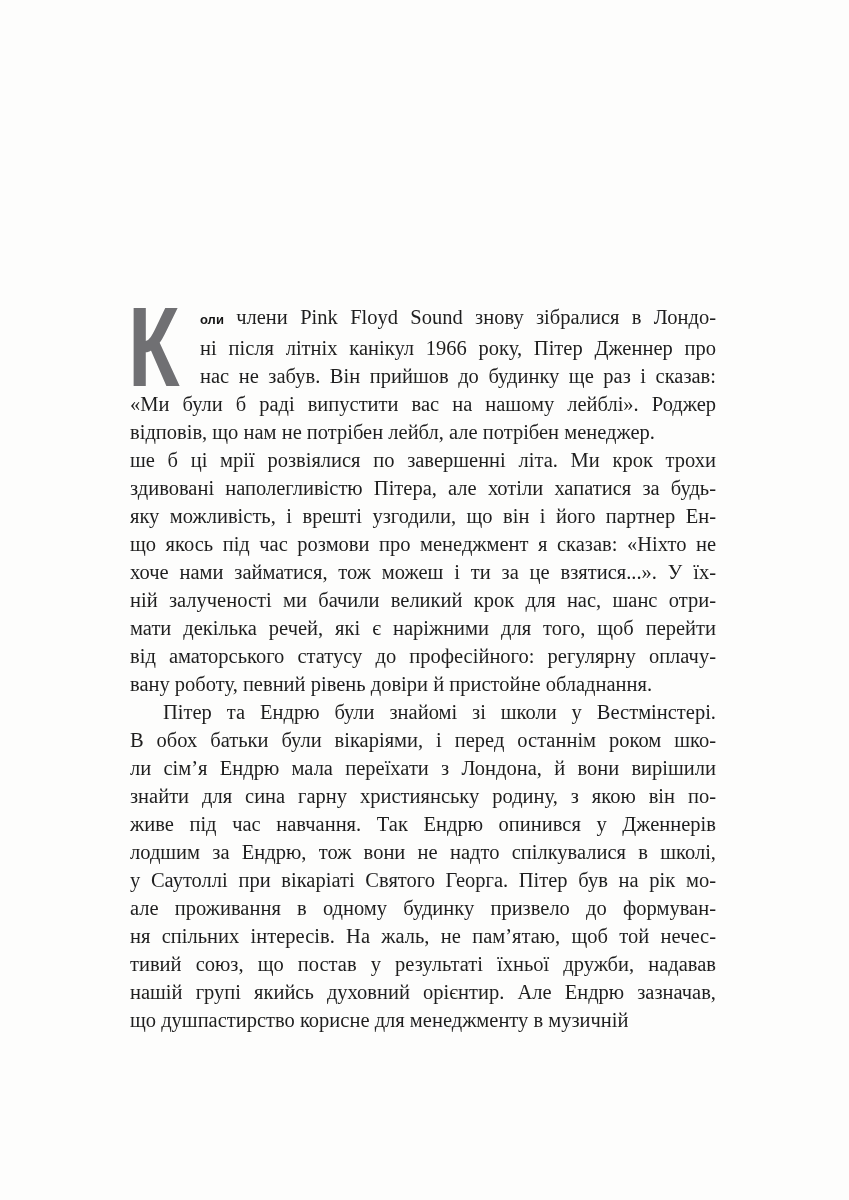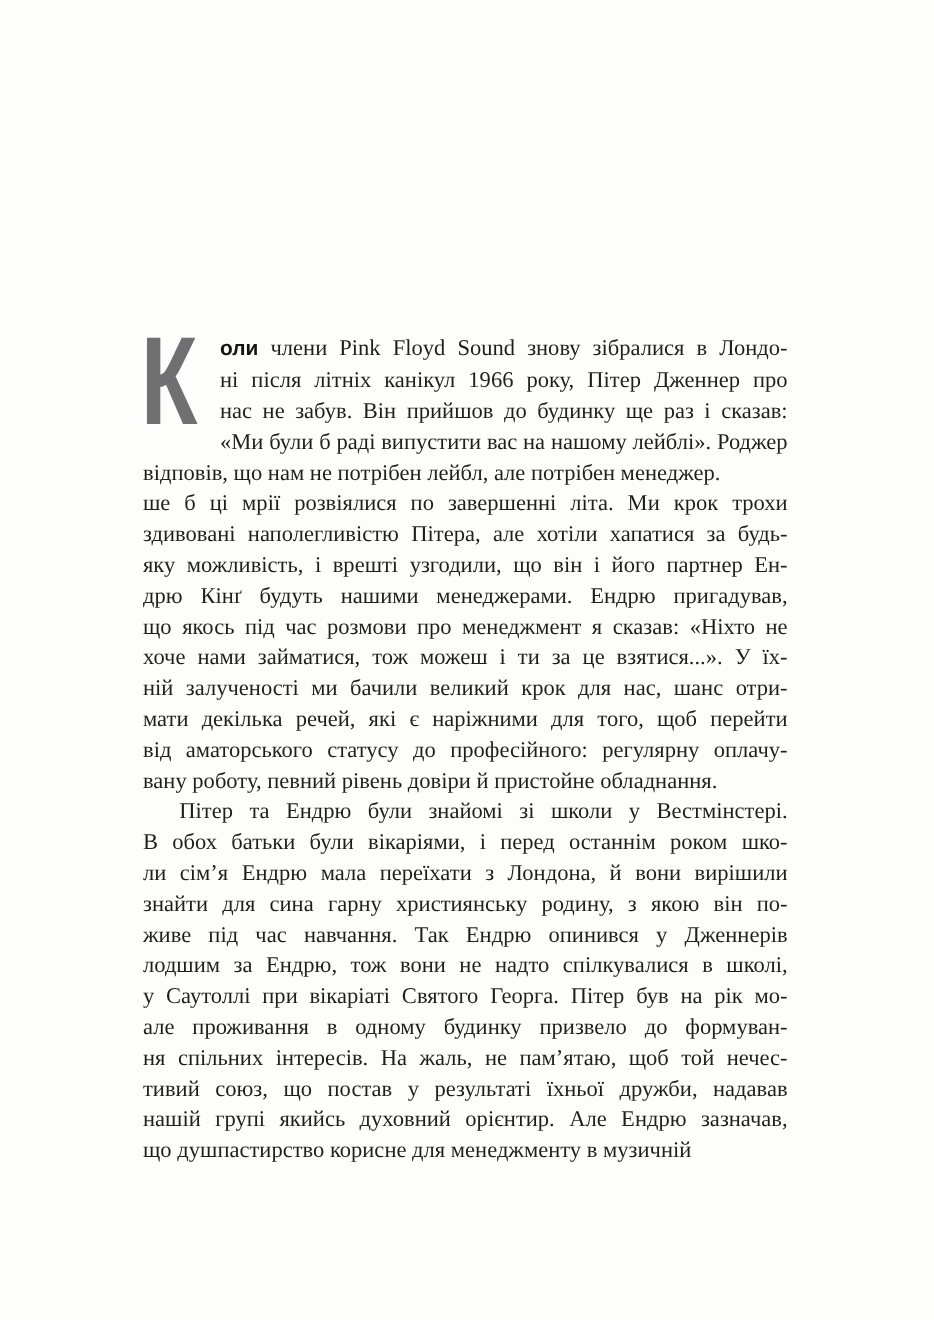--- a/index.html
+++ b/index.html
@@ -29,21 +29,21 @@
     -moz-text-align-last: justify;
   }
   .ln.end {
     text-align-last: left;
     -moz-text-align-last: left;
   }
   .ln.ind { text-indent: 33px; }
   .lead {
     font-family: "Liberation Sans", sans-serif;
     font-weight: 700;
-    font-size: 19px;
+    font-size: 13px;
     color: #141414;
   }
   .dropcap {
     float: left;
     width: 57px; height: 84px;
     margin: 2px 13px 0 0;
     position: relative;
   }
   .dropcap-glyph {
     display: block;
@@ -73,21 +73,20 @@
       <div class="ln">ні після літніх канікул 1966 року, Пітер Дженнер про</div>
       <div class="ln">нас не забув. Він прийшов до будинку ще раз і сказав:</div>
       <div class="ln">«Ми були б раді випустити вас на нашому лейблі». Роджер</div>
       <div class="ln end">відповів, що нам не потрібен лейбл, але потрібен менеджер.</div>
     </section>
 
     <section class="para">
       <div class="ln">ше б ці мрії розвіялися по завершенні літа. Ми крок трохи</div>
       <div class="ln">здивовані наполегливістю Пітера, але хотіли хапатися за будь-</div>
       <div class="ln">яку можливість, і врешті узгодили, що він і його партнер Ен-</div>
-      <div class="ln">дрю Кінґ будуть нашими менеджерами. Ендрю пригадував,</div>
       <div class="ln">що якось під час розмови про менеджмент я сказав: «Ніхто не</div>
       <div class="ln">хоче нами займатися, тож можеш і ти за це взятися...». У їх-</div>
       <div class="ln">ній залученості ми бачили великий крок для нас, шанс отри-</div>
       <div class="ln">мати декілька речей, які є наріжними для того, щоб перейти</div>
       <div class="ln">від аматорського статусу до професійного: регулярну оплачу-</div>
       <div class="ln end">вану роботу, певний рівень довіри й пристойне обладнання.</div>
     </section>
 
     <section class="para">
       <div class="ln ind">Пітер та Ендрю були знайомі зі школи у Вестмінстері.</div>

